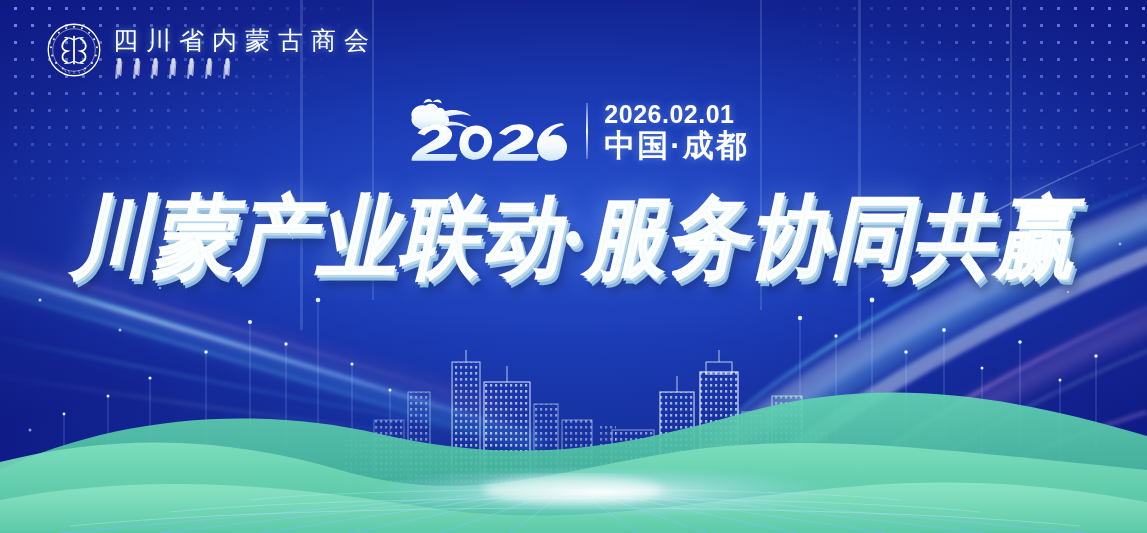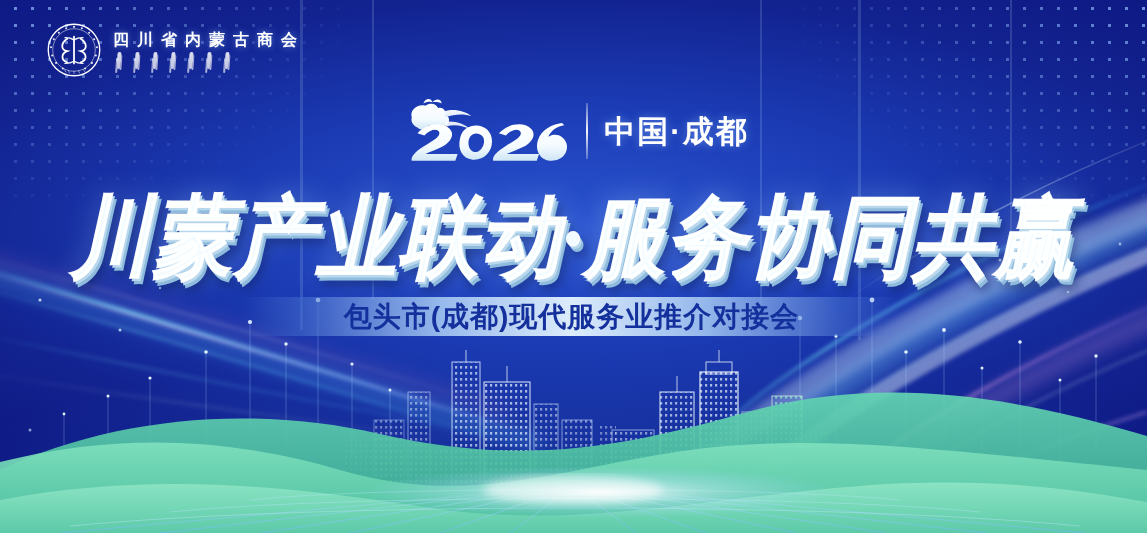--- a/index.html
+++ b/index.html
@@ -37,22 +37,22 @@
 
   
   #logo-lockup{
     position:absolute; left:46px; top:22px;
     display:flex; align-items:center; gap:11px;
   }
   #logo-mark{ width:56px; height:56px; flex:none; }
   .logo-text-wrap{ display:flex; flex-direction:column; gap:1px; padding-top:2px; }
   .logo-cn{
     font-family:"Liberation Serif", serif;
-    font-size:16px; letter-spacing:8px; color:#ffffff;
-    font-weight:700; white-space:nowrap;
+    font-size:25px; letter-spacing:8px; color:#ffffff;
+    font-weight:400; white-space:nowrap;
     text-shadow:0 0 7px rgba(150,200,255,.55);
   }
   .logo-mn{
     display:flex; gap:14px; padding-left:4px; height:20px; align-items:flex-start;
   }
   .logo-mn span{
     display:block; width:4px; height:17px;
     background:
       linear-gradient(180deg, rgba(255,255,255,.95), rgba(255,255,255,.8));
     border-radius:2px;
@@ -479,23 +479,21 @@
                  C 286 112, 298 98, 294 82 C 290 68, 274 62, 262 70
                  C 268 58, 278 52, 290 50 Z
                  M266 80 C 258 84, 258 98, 268 100 C 278 102, 284 92, 280 84
                  C 277 78, 271 77, 266 80 Z"></path>
       </g>
     </svg>
 
     <div id="year-divider"></div>
 
     <div id="date-block">
+      <div id="date-line">2026.02.01</div>
       <div id="place-line">中国·成都</div>
     </div>
   </div>
 
   <div id="headline">川蒙产业联动·服务协同共赢</div>
 
-  <div id="subtitle-band">
-    <span id="subtitle-text">包头市(成都)现代服务业推介对接会</span>
-  </div>
 
 </div>
 
 </body></html>

